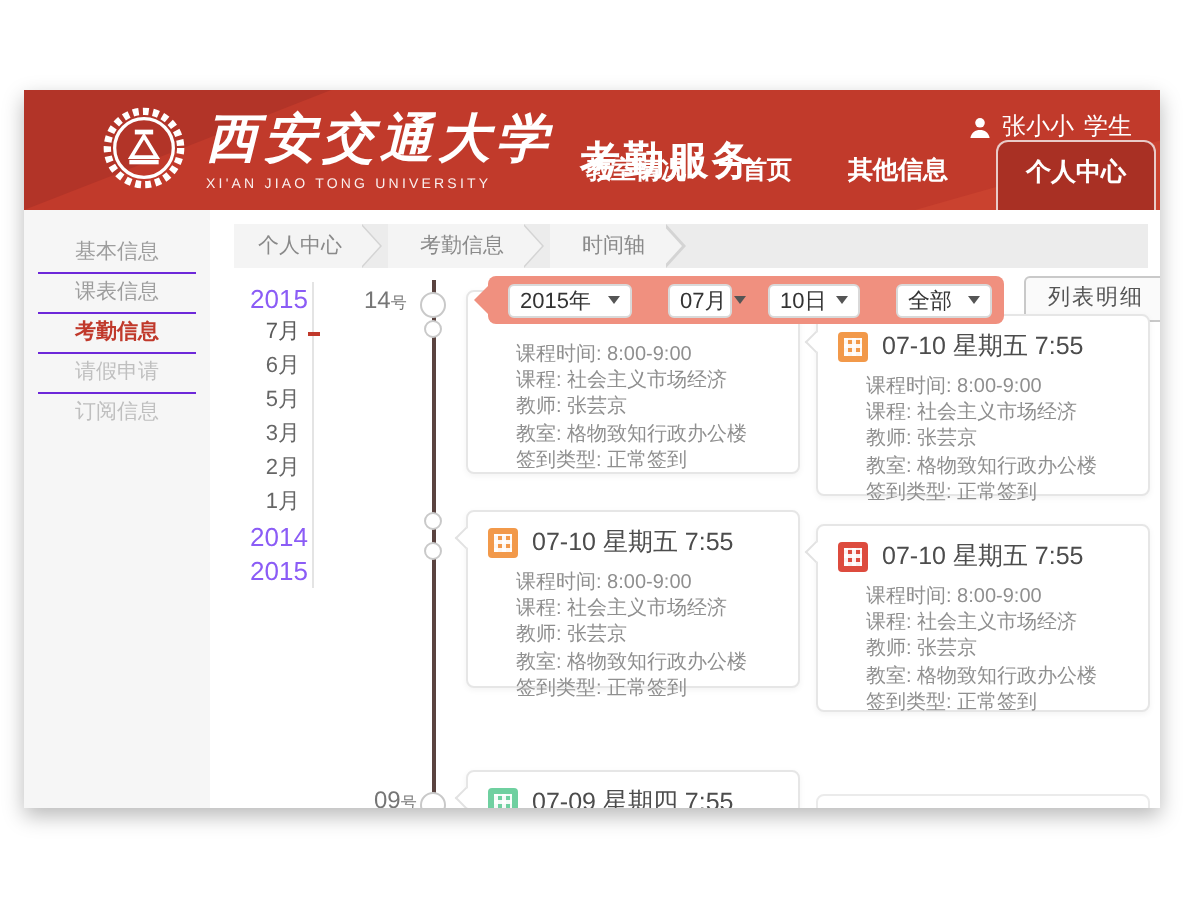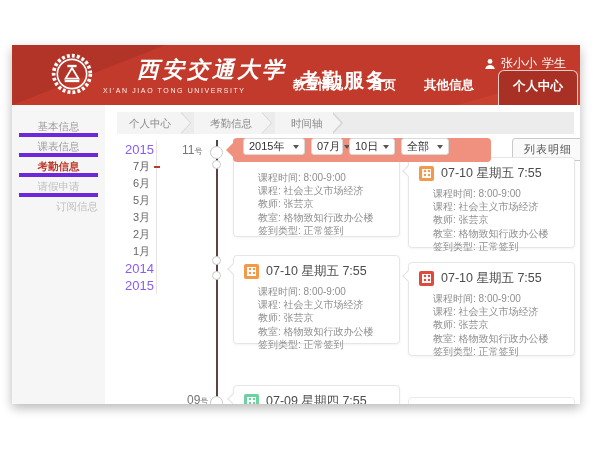--- a/index.html
+++ b/index.html
@@ -15,35 +15,35 @@
   
   .app-header{position:relative; height:60px; background:var(--brand); overflow:hidden;}
   .hdr-diag1{position:absolute; left:0; top:0; width:160px; height:100%;
              background:#b23428; clip-path:polygon(0 0,96% 0,0 100%);}
   .hdr-diag2{position:absolute; right:0; bottom:0; width:170px; height:100%;
              background:#ca422f; clip-path:polygon(100% 42%,100% 100%,28% 100%);}
   .brand{position:absolute; left:38px; top:7px; display:flex; align-items:center; color:#fff; z-index:2;}
   .logo{width:44px; height:44px; display:block;}
   .brand-text{display:flex; flex-direction:column; margin-left:9px;}
   .brand-cn{font-family:"DejaVu Serif","Liberation Serif",serif; font-style:italic; font-weight:bold;
-            font-size:22px; letter-spacing:3px; white-space:nowrap;margin-left:34px;}
+            font-size:26px; letter-spacing:3px; white-space:nowrap;}
   .brand-en{font-size:7px; letter-spacing:1.6px; opacity:.92; margin-top:2px; white-space:nowrap;}
   .app-title{font-size:20px; font-weight:bold; letter-spacing:2px; margin-left:13px; margin-top:12px;}
   .user{position:absolute; top:10px; right:14px; display:flex; align-items:center; gap:5px;
         color:#fff; font-size:12px; z-index:2; cursor:default;}
   .nav{position:absolute; right:2px; bottom:0; display:flex; align-items:flex-end; color:#fff; z-index:2;}
   .nav-item{font-size:12.5px; font-weight:bold; padding:0 14px 11px; white-space:nowrap; cursor:default;}
   .nav-item.nav-tab{background:var(--nav-active); border:1px solid rgba(255,255,255,.75); border-bottom:none;
         border-radius:6px 6px 0 0; padding:7px 14px 10px; margin-left:10px;}
 
   
   .sidebar{position:absolute; left:0; top:60px; bottom:0; width:93px; background:#f6f6f6; padding-top:12px;}
   .side-item{height:20px; line-height:19px; text-align:center; font-size:10.5px; color:#9d9d9d;
-             margin:0 7px; border-bottom:4px solid #6d28d9; white-space:nowrap;}
-  .side-item:last-child{border-bottom:none;text-align:right;}
+             margin:0 7px; border-bottom:1px solid #6d28d9; white-space:nowrap;}
+  .side-item:last-child{border-bottom:none;}
   .side-item.active{color:var(--active-red); font-weight:bold;}
   .side-item.muted{color:#bfbfbf;}
 
   
   .main{position:absolute; left:93px; top:60px; right:0; bottom:0; background:#fff;}
 
   .crumbs{position:absolute; left:12px; top:7px; right:6px; height:22px; background:#ececec; display:flex;}
   .crumb{position:relative; line-height:22px; padding:0 10px 0 16px; font-size:10.5px; color:#8a8a8a;
          background:#f4f4f4; margin-right:13px; white-space:nowrap;}
   .crumb:first-child{padding-left:12px;}
@@ -61,22 +61,22 @@
   .tl-item.active::after{content:""; position:absolute; right:-10px; top:8px; width:6px; height:2px;
           background:var(--active-red);}
 
   .day-marker{position:absolute; font-size:12px; color:#757575; white-space:nowrap;}
   .day-marker .sfx{font-size:8px;}
 
   .tl-line{position:absolute; left:111px; top:35px; bottom:0; width:2px; background:var(--tline);}
   .tl-dot{position:absolute; background:#fff; border:1px solid #c9c9c9; border-radius:50%; z-index:6;}
 
   
-  .bubble{position:absolute; left:128px; top:33px; width:258px; height:24px; background:var(--salmon);
-          border-radius:4px; display:flex; gap:6px; padding-left:10px; z-index:20;}
+  .bubble{position:absolute; left:139px; top:33px; width:258px; height:24px; background:var(--salmon);
+          border-radius:4px; display:flex; align-items:center; gap:18px; padding-left:10px; z-index:20;}
   .bubble::before{content:""; position:absolute; left:-7px; top:5px; border-top:7px solid transparent;
           border-bottom:7px solid transparent; border-right:7px solid var(--salmon);}
   .select{height:17px; background:#fff; border:1px solid #d9d9d9; border-radius:3px; font-size:11px;
           color:#333; display:flex; align-items:center; justify-content:space-between; padding:0 5px;
           cursor:default; white-space:nowrap;}
   .w1{width:62px}.w2{width:32px}.w3{width:46px}.w4{width:48px}
   .caret{width:0; height:0; border-left:3.5px solid transparent; border-right:3.5px solid transparent;
           border-top:4.5px solid #555; margin-left:4px;}
   .btn{position:absolute; left:407px; top:33px; width:72px; height:23px; background:#fafafa;
           border:1px solid #c9c9c9; border-radius:3px; font-size:11px; color:#555; text-align:center;
@@ -181,21 +181,21 @@
           <span>10日</span>
           <span class="caret"></span>
         </div>
         <div class="select w4">
           <span>全部</span>
           <span class="caret"></span>
         </div>
       </div>
 
       <div class="btn">列表明细</div>
-    <div class="day-marker" style="left: 77px; top: 38px;"><span>11</span><span class="sfx">号</span></div>
+    <div class="day-marker" style="left: 77px; top: 38px;"><span>14</span><span class="sfx">号</span></div>
         <div class="day-marker" style="left: 82px; top: 288px;"><span>09</span><span class="sfx">号</span></div>
         <div class="tl-dot" style="width: 13px; height: 13px; left: 105px; top: 41px;"></div>
         <div class="tl-dot" style="width: 9px; height: 9px; left: 107px; top: 55px;"></div>
         <div class="tl-dot" style="width: 9px; height: 9px; left: 107px; top: 151px;"></div>
         <div class="tl-dot" style="width: 9px; height: 9px; left: 107px; top: 166px;"></div>
         <div class="tl-dot" style="width: 13px; height: 13px; left: 105px; top: 291px;"></div>
         <div class="card no-hd" style="left: 128px; top: 40px; width: 167px; height: 92px;">
           <div class="card-rows">
             <div class="card-row">课程时间: 8:00-9:00</div>
             <div class="card-row">课程: 社会主义市场经济</div>

